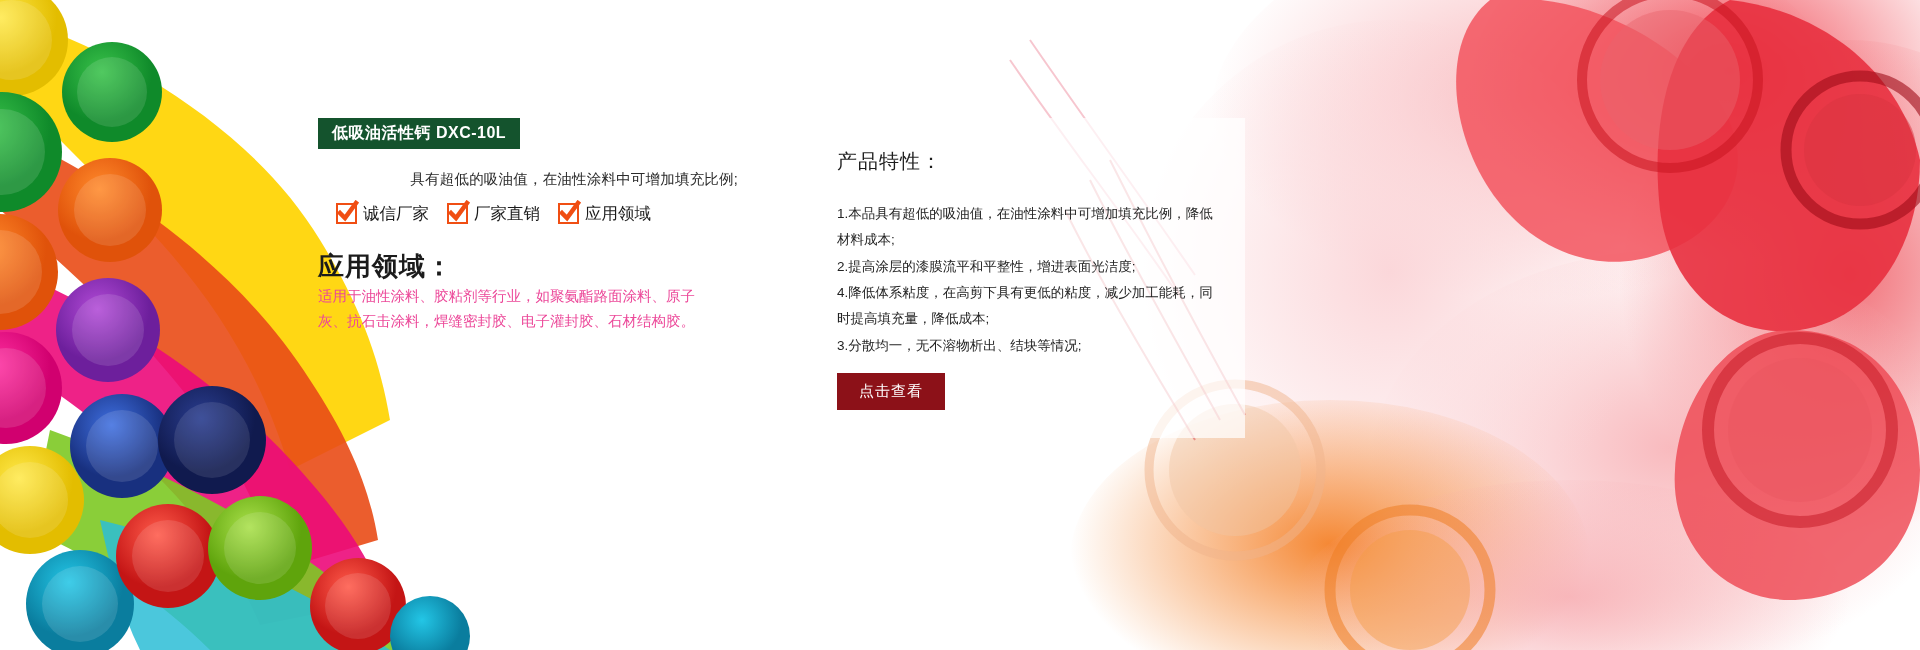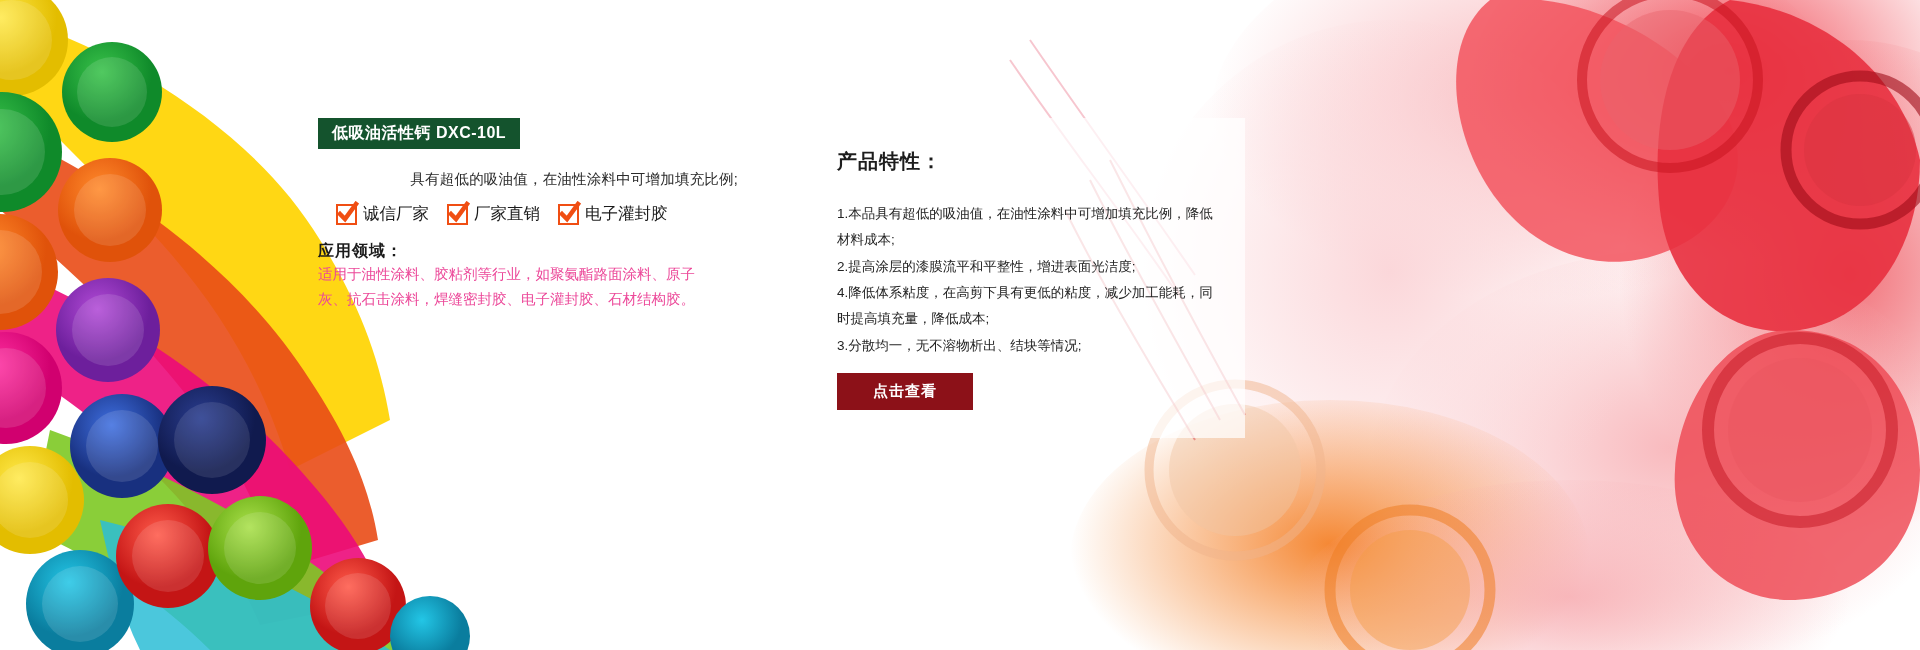--- a/index.html
+++ b/index.html
@@ -21,41 +21,41 @@
     padding:7px 14px 8px 14px;line-height:1;white-space:nowrap;
   }
   .sub-line{
     margin-top:21px;font-size:14.5px;color:#2b2b2b;letter-spacing:.2px;white-space:nowrap;text-align:right;
   }
   .headline{
     margin-top:13px;display:flex;gap:34px;white-space:nowrap;
     color:#143a68;font-size:37px;font-weight:bold;letter-spacing:2px;line-height:1.05;
   }
   .checks{margin-top:14px;display:flex;align-items:center;gap:18px;padding-left:18px;}
-  .chk{display:flex;align-items:flex-end;gap:6px;font-size:16.5px;color:#1b1b1b;white-space:nowrap;}
+  .chk{display:flex;align-items:flex-start;gap:6px;font-size:16.5px;color:#1b1b1b;white-space:nowrap;}
   .chk .box{
     width:17px;height:17px;border:2px solid #f04e13;position:relative;flex:none;display:inline-block;
   }
   .chk .box svg{position:absolute;left:-3px;top:-5px;}
-  .app-title{margin-top:16px;font-size:16px;font-weight:bold;color:#1b1b1b;letter-spacing:1px;}
+  .app-title{margin-top:24px;font-size:26px;font-weight:bold;color:#1b1b1b;letter-spacing:1px;}
   .app-body{font-size:14.5px;color:#ec4899;line-height:1.75;max-width:400px;}
 
   
   .panel{
     position:absolute;left:805px;top:118px;width:440px;height:320px;
     background:rgba(255,255,255,.72);
   }
   .panel-inner{padding:30px 28px 0 32px;}
-  .panel-title{font-size:20px;font-weight:bold;color:#1d1d1d;letter-spacing:1px;}
+  .panel-title{font-size:20px;font-weight:normal;color:#1d1d1d;letter-spacing:1px;}
   .feature-list{margin-top:26px;font-size:13.5px;color:#232323;line-height:1.95;}
   .feature-list div{white-space:normal;}
   .cta{
     position:absolute;left:32px;top:255px;
-    background:#8c1118;color:#ffffff;font-size:15px;font-weight:bold;
-    padding:9px 36px;border:0;letter-spacing:1px;cursor:pointer;
+    background:#8c1118;color:#ffffff;font-size:15px;font-weight:normal;
+    padding:9px 22px;border:0;letter-spacing:1px;cursor:pointer;
   }
 </style>
 </head>
 <body>
 
 <div id="stage">
 
   <div class="bg">
 
     <svg width="640" height="650" style="position:absolute;left:-40px;top:0;">
@@ -235,21 +235,21 @@
             </svg>
         </span>
         <span>厂家直销</span>
       </span>
       <span class="chk">
         <span class="box">
           <svg width="24" height="24" viewBox="0 0 24 24">
               <path d="M5 13 L10 18 L21 3" stroke="#f04e13" stroke-width="4.5" fill="none" stroke-linecap="square"></path>
             </svg>
         </span>
-        <span>电子灌封胶</span>
+        <span>应用领域</span>
       </span>
     </div>
 
     <div class="app-title">应用领域：</div>
     <div class="app-body">适用于油性涂料、胶粘剂等行业，如聚氨酯路面涂料、原子灰、抗石击涂料，焊缝密封胶、电子灌封胶、石材结构胶。</div>
   </div>
 
   <div class="panel">
     <div class="panel-inner">
       <div class="panel-title">产品特性：</div>

